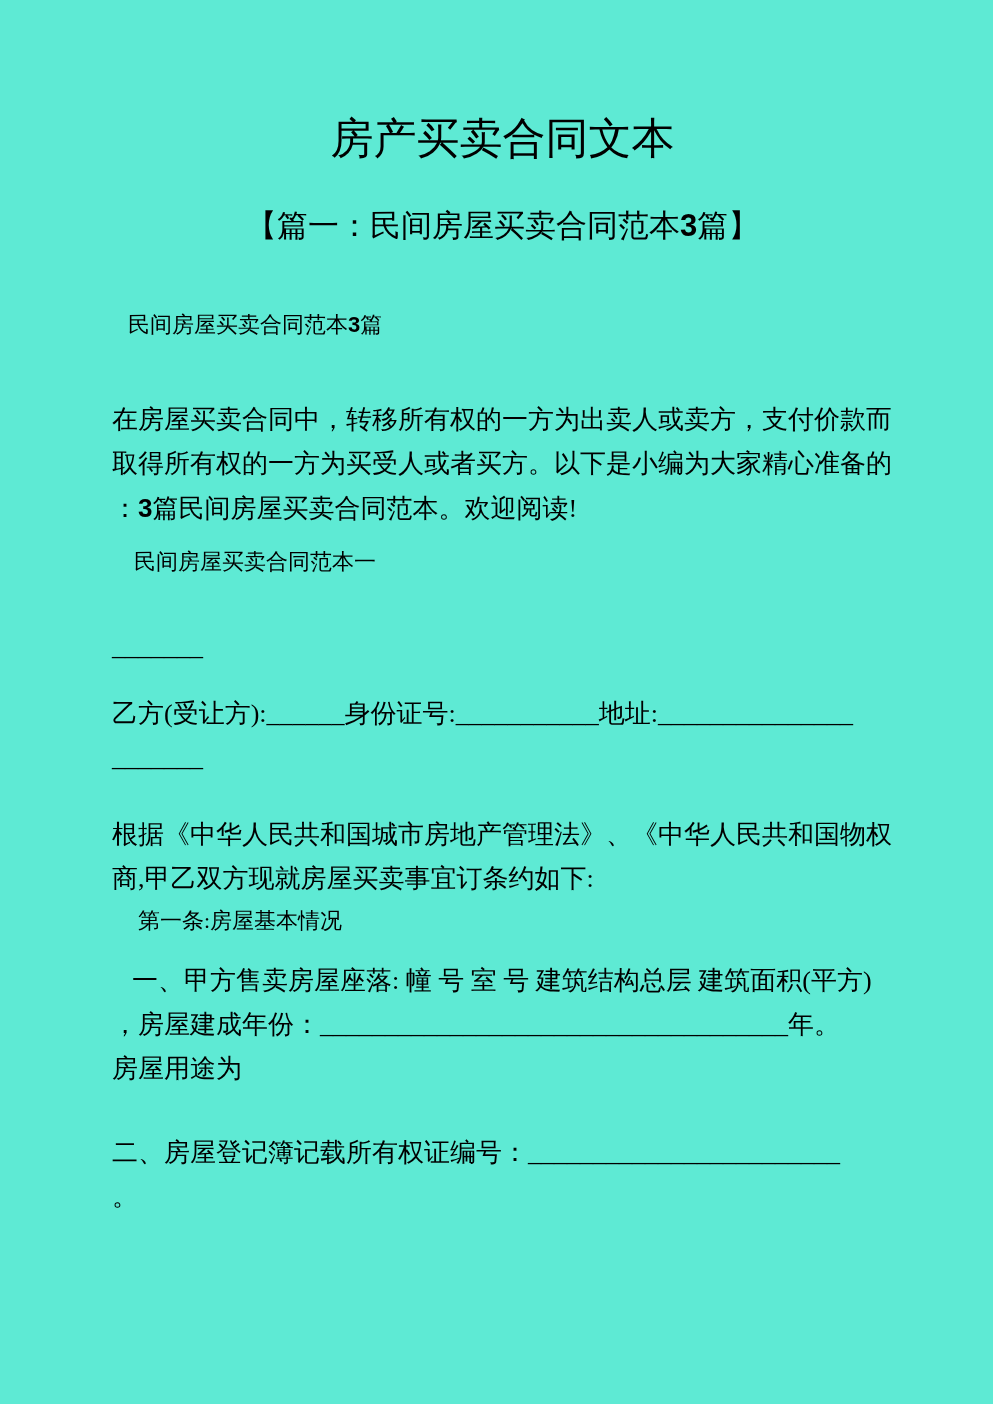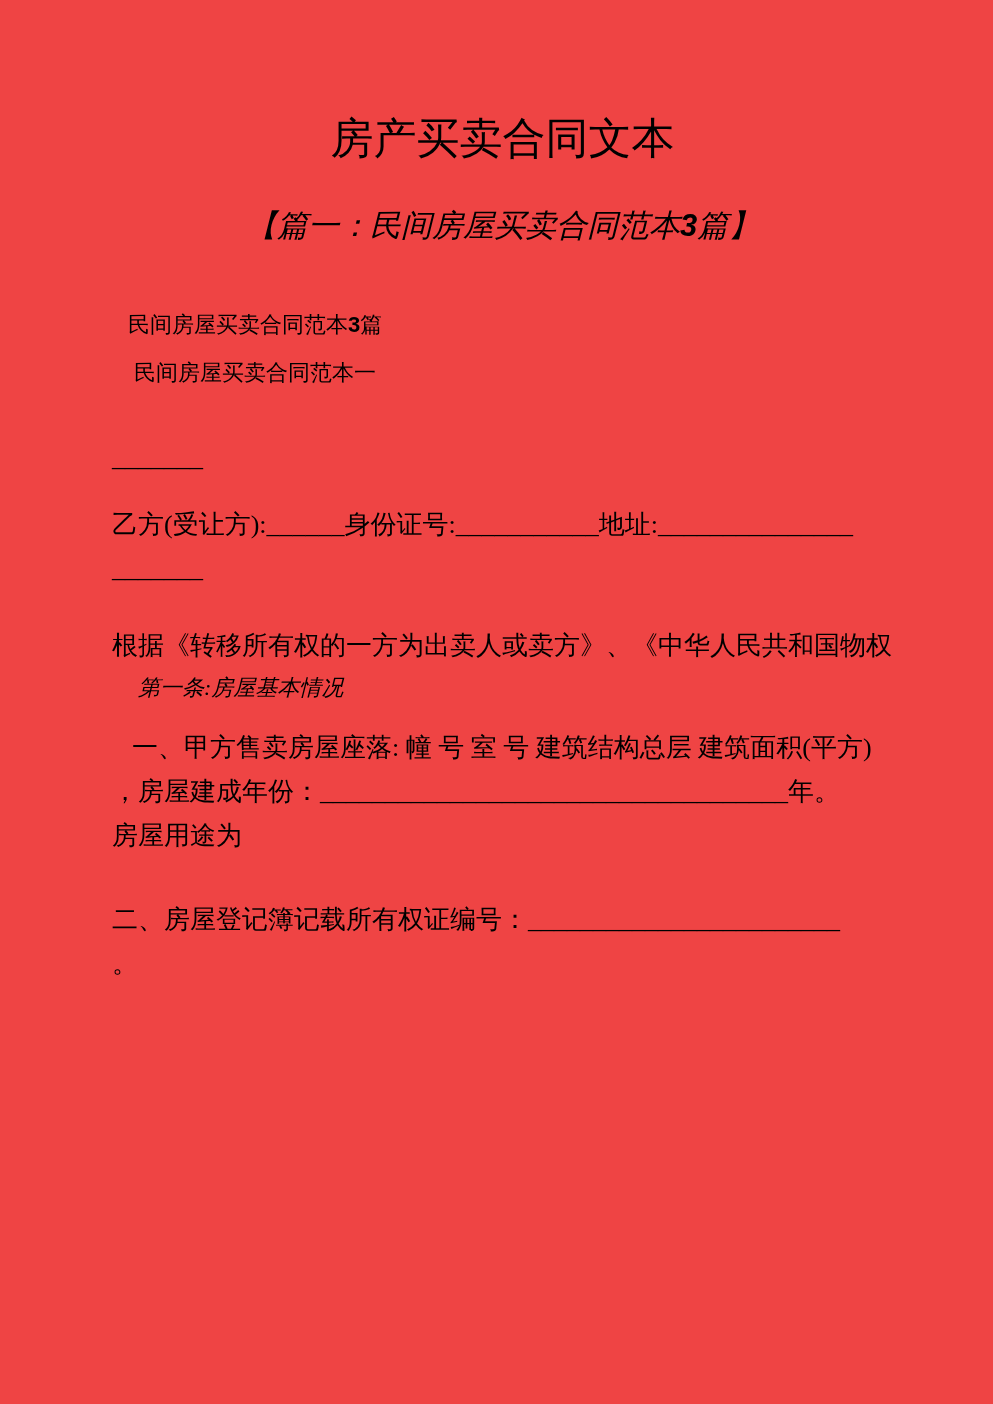--- a/index.html
+++ b/index.html
@@ -11,40 +11,39 @@
     width: 993px;
     height: 1404px;
     color: #000000;
     font-family: "Liberation Serif", "DejaVu Serif", serif;
   }
   .page {
     box-sizing: border-box;
     width: 993px;
     height: 1404px;
     padding: 0 100px 0 112px;
-    background: #ef4444;
+    background: #5eead4;
     overflow: hidden;
   }
   .doc-title {
     margin: 0;
     padding-top: 112px;
     font-size: 43px;
     line-height: 54px;
     font-weight: normal;
     text-align: center;
     white-space: pre;
   }
   .doc-subtitle {
     margin: 40px 0 0 0;
     font-size: 31px;
     line-height: 40px;
     font-weight: normal;
     text-align: center;
     white-space: pre;
-    font-style: italic;
   }
   .h3 {
     font-size: 22px;
     line-height: 34px;
     font-weight: normal;
     white-space: pre;
   }
   .para {
     font-size: 26px;
   }
@@ -55,50 +54,56 @@
   .num {
     font-weight: bold;
     font-family: "Liberation Sans", "DejaVu Sans", sans-serif;
   }
   .heading-sample-list { margin-top: 62px; padding-left: 16px; }
   .intro             { margin-top: 56px; }
   .heading-sample-one{ margin-top: 14px;  padding-left: 22px; }
   .party-a           { margin-top: 46px; }
   .party-b           { margin-top: 23px; }
   .legal             { margin-top: 33px; }
-  .clause1-heading   { margin-top: 3px;  padding-left: 26px; font-style: italic; }
+  .clause1-heading   { margin-top: 3px;  padding-left: 26px; }
   .clause1-item1     { margin-top: 21px; }
   .clause1-item1 .first { padding-left: 20px; }
   .clause1-item2     { margin-top: 40px; }
 </style>
 </head>
 <body>
 
 <div class="page">
 
   <h1 class="doc-title">房产买卖合同文本</h1>
 
   <h2 class="doc-subtitle"><span>【篇一：民间房屋买卖合同范本</span><span class="num">3</span><span>篇】</span></h2>
 
   <div class="h3 heading-sample-list"><span>民间房屋买卖合同范本</span><span class="num">3</span><span>篇</span></div>
 
+  <div class="para intro">
+    <div class="line">在房屋买卖合同中，转移所有权的一方为出卖人或卖方，支付价款而</div>
+    <div class="line">取得所有权的一方为买受人或者买方。以下是小编为大家精心准备的</div>
+    <div class="line"><span>：</span><span class="num">3</span><span>篇民间房屋买卖合同范本。欢迎阅读!</span></div>
+  </div>
 
   <div class="h3 heading-sample-one">民间房屋买卖合同范本一</div>
 
   <div class="para party-a">
     <div class="line">_______</div>
   </div>
 
   <div class="para party-b">
     <div class="line">乙方(受让方):______身份证号:___________地址:_______________</div>
     <div class="line">_______</div>
   </div>
 
   <div class="para legal">
-    <div class="line">根据《转移所有权的一方为出卖人或卖方》、《中华人民共和国物权</div>
+    <div class="line">根据《中华人民共和国城市房地产管理法》、《中华人民共和国物权</div>
+    <div class="line">商,甲乙双方现就房屋买卖事宜订条约如下:</div>
   </div>
 
   <div class="h3 clause1-heading">第一条:房屋基本情况</div>
 
   <div class="para clause1-item1">
     <div class="line first">一、甲方售卖房屋座落: 幢 号 室 号 建筑结构总层 建筑面积(平方)</div>
     <div class="line">，房屋建成年份：____________________________________年。</div>
     <div class="line">房屋用途为</div>
   </div>
 

